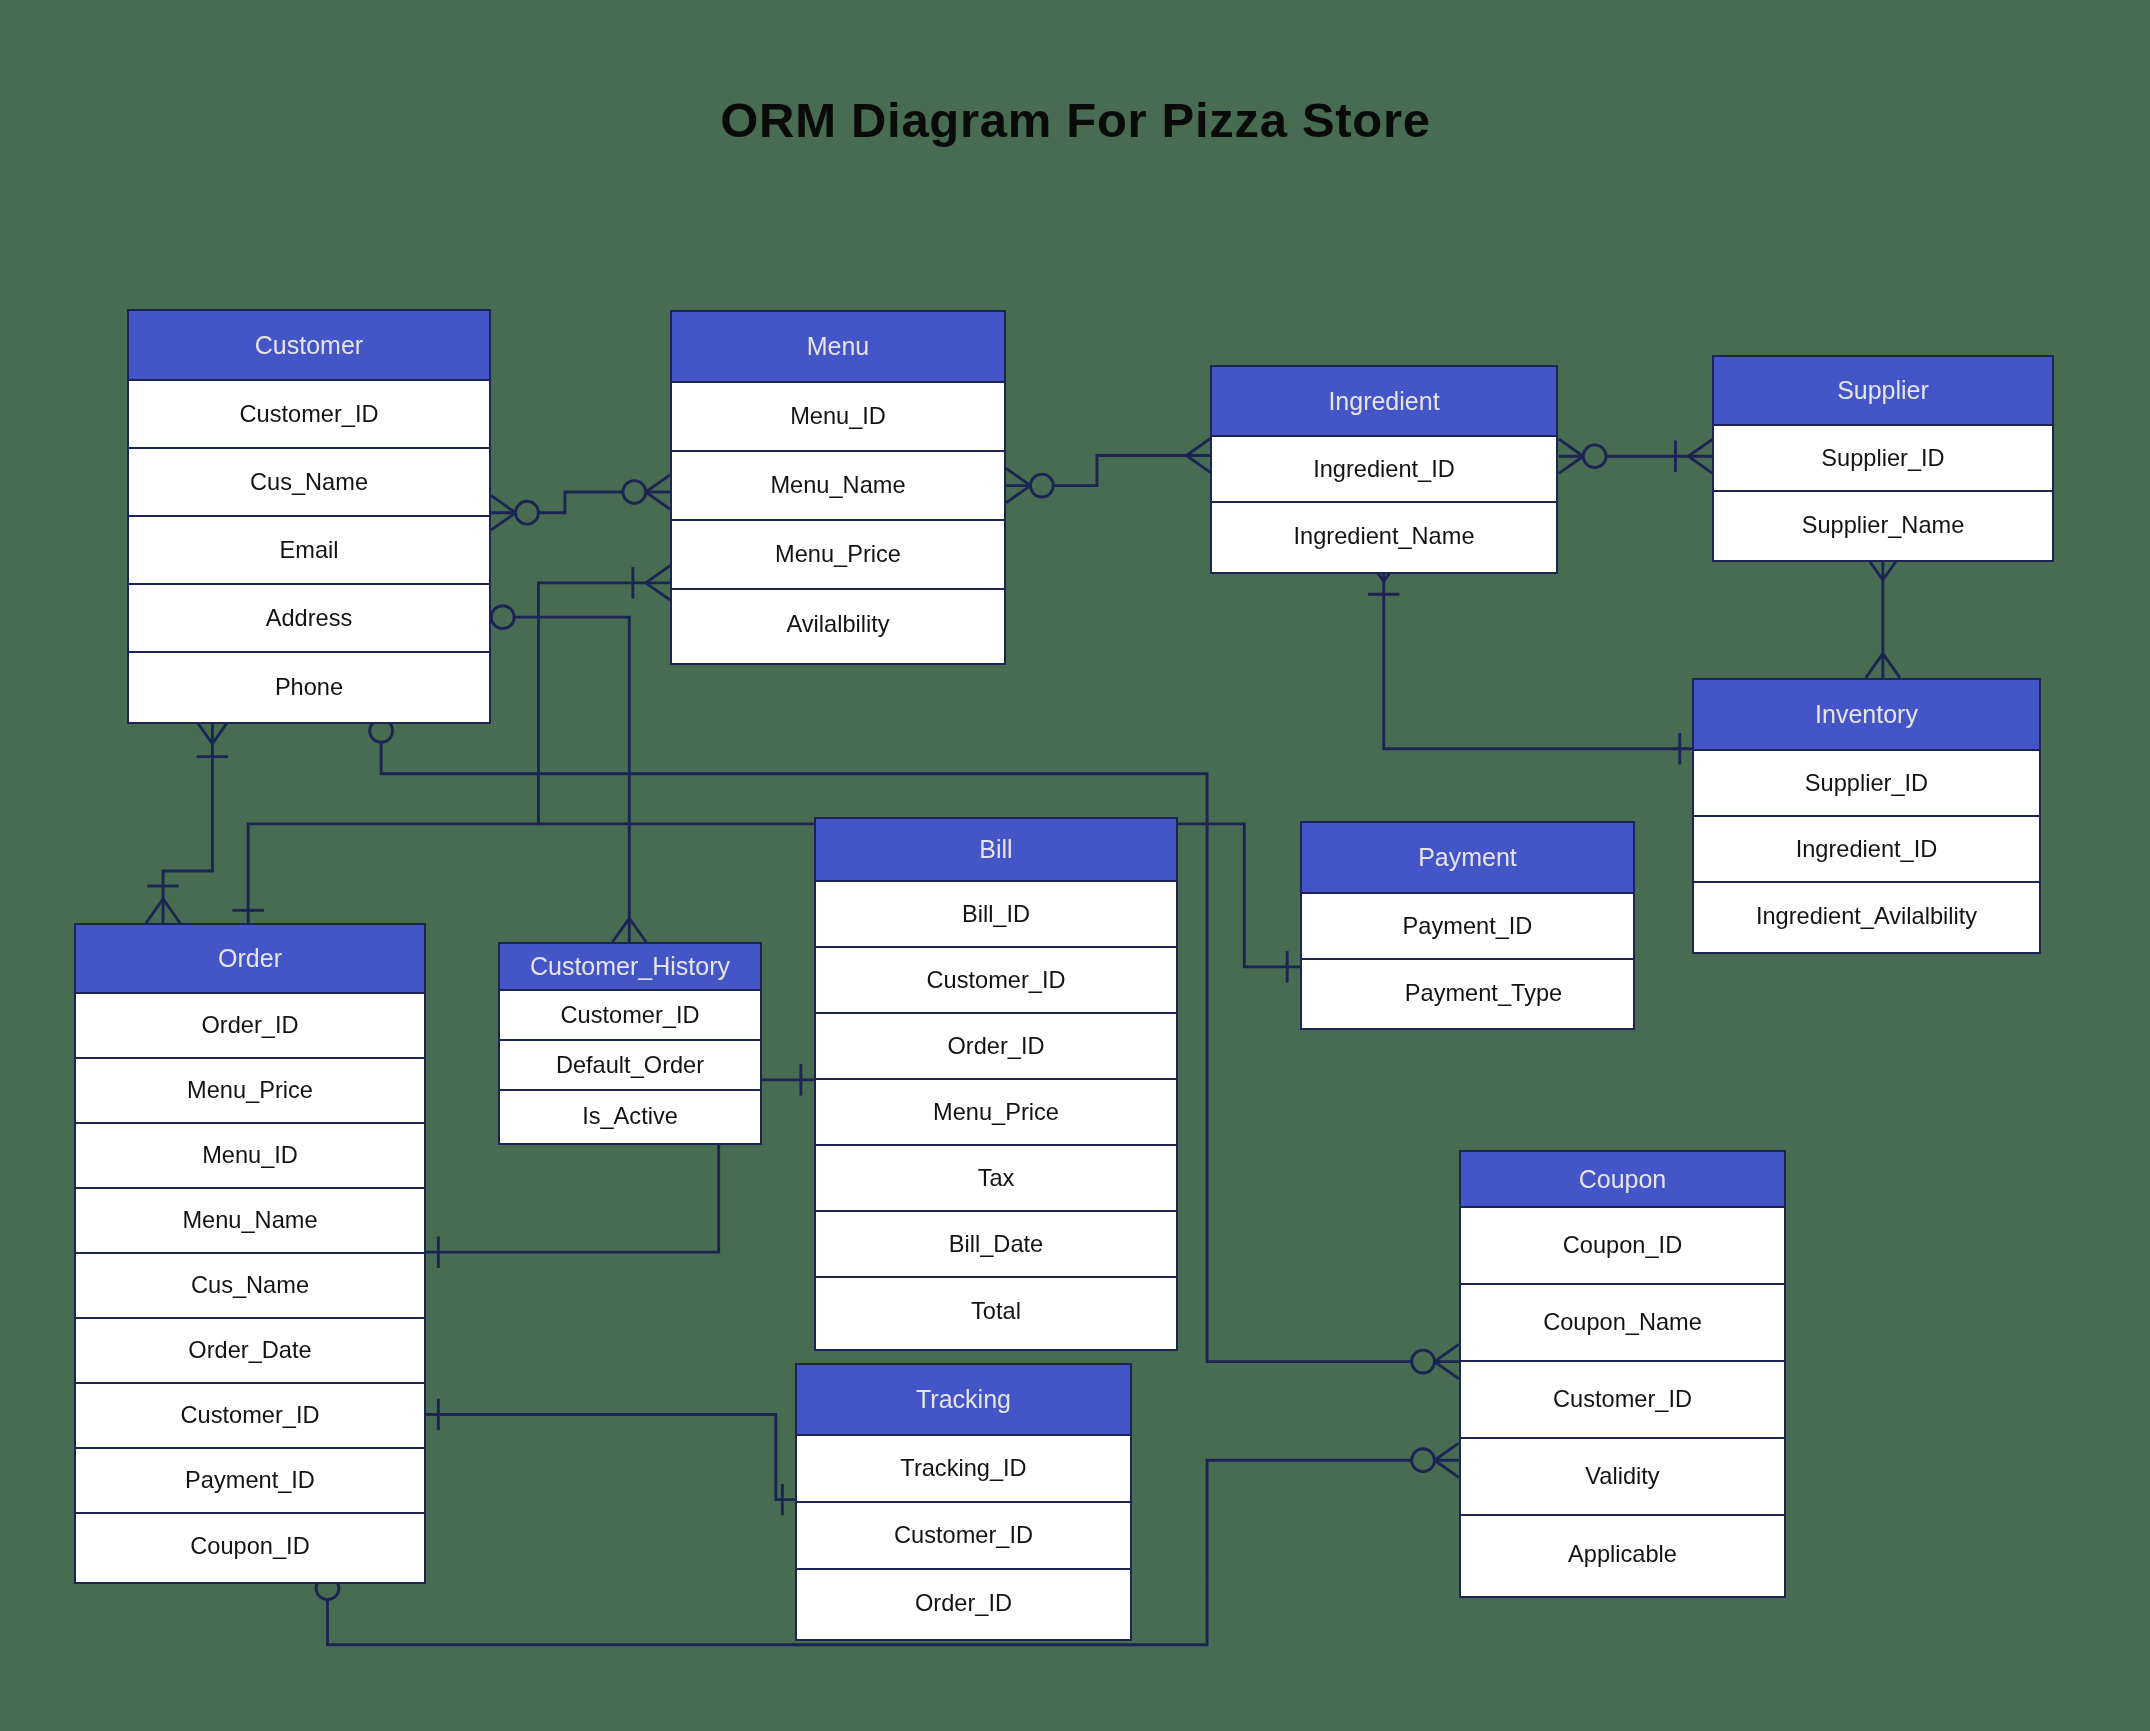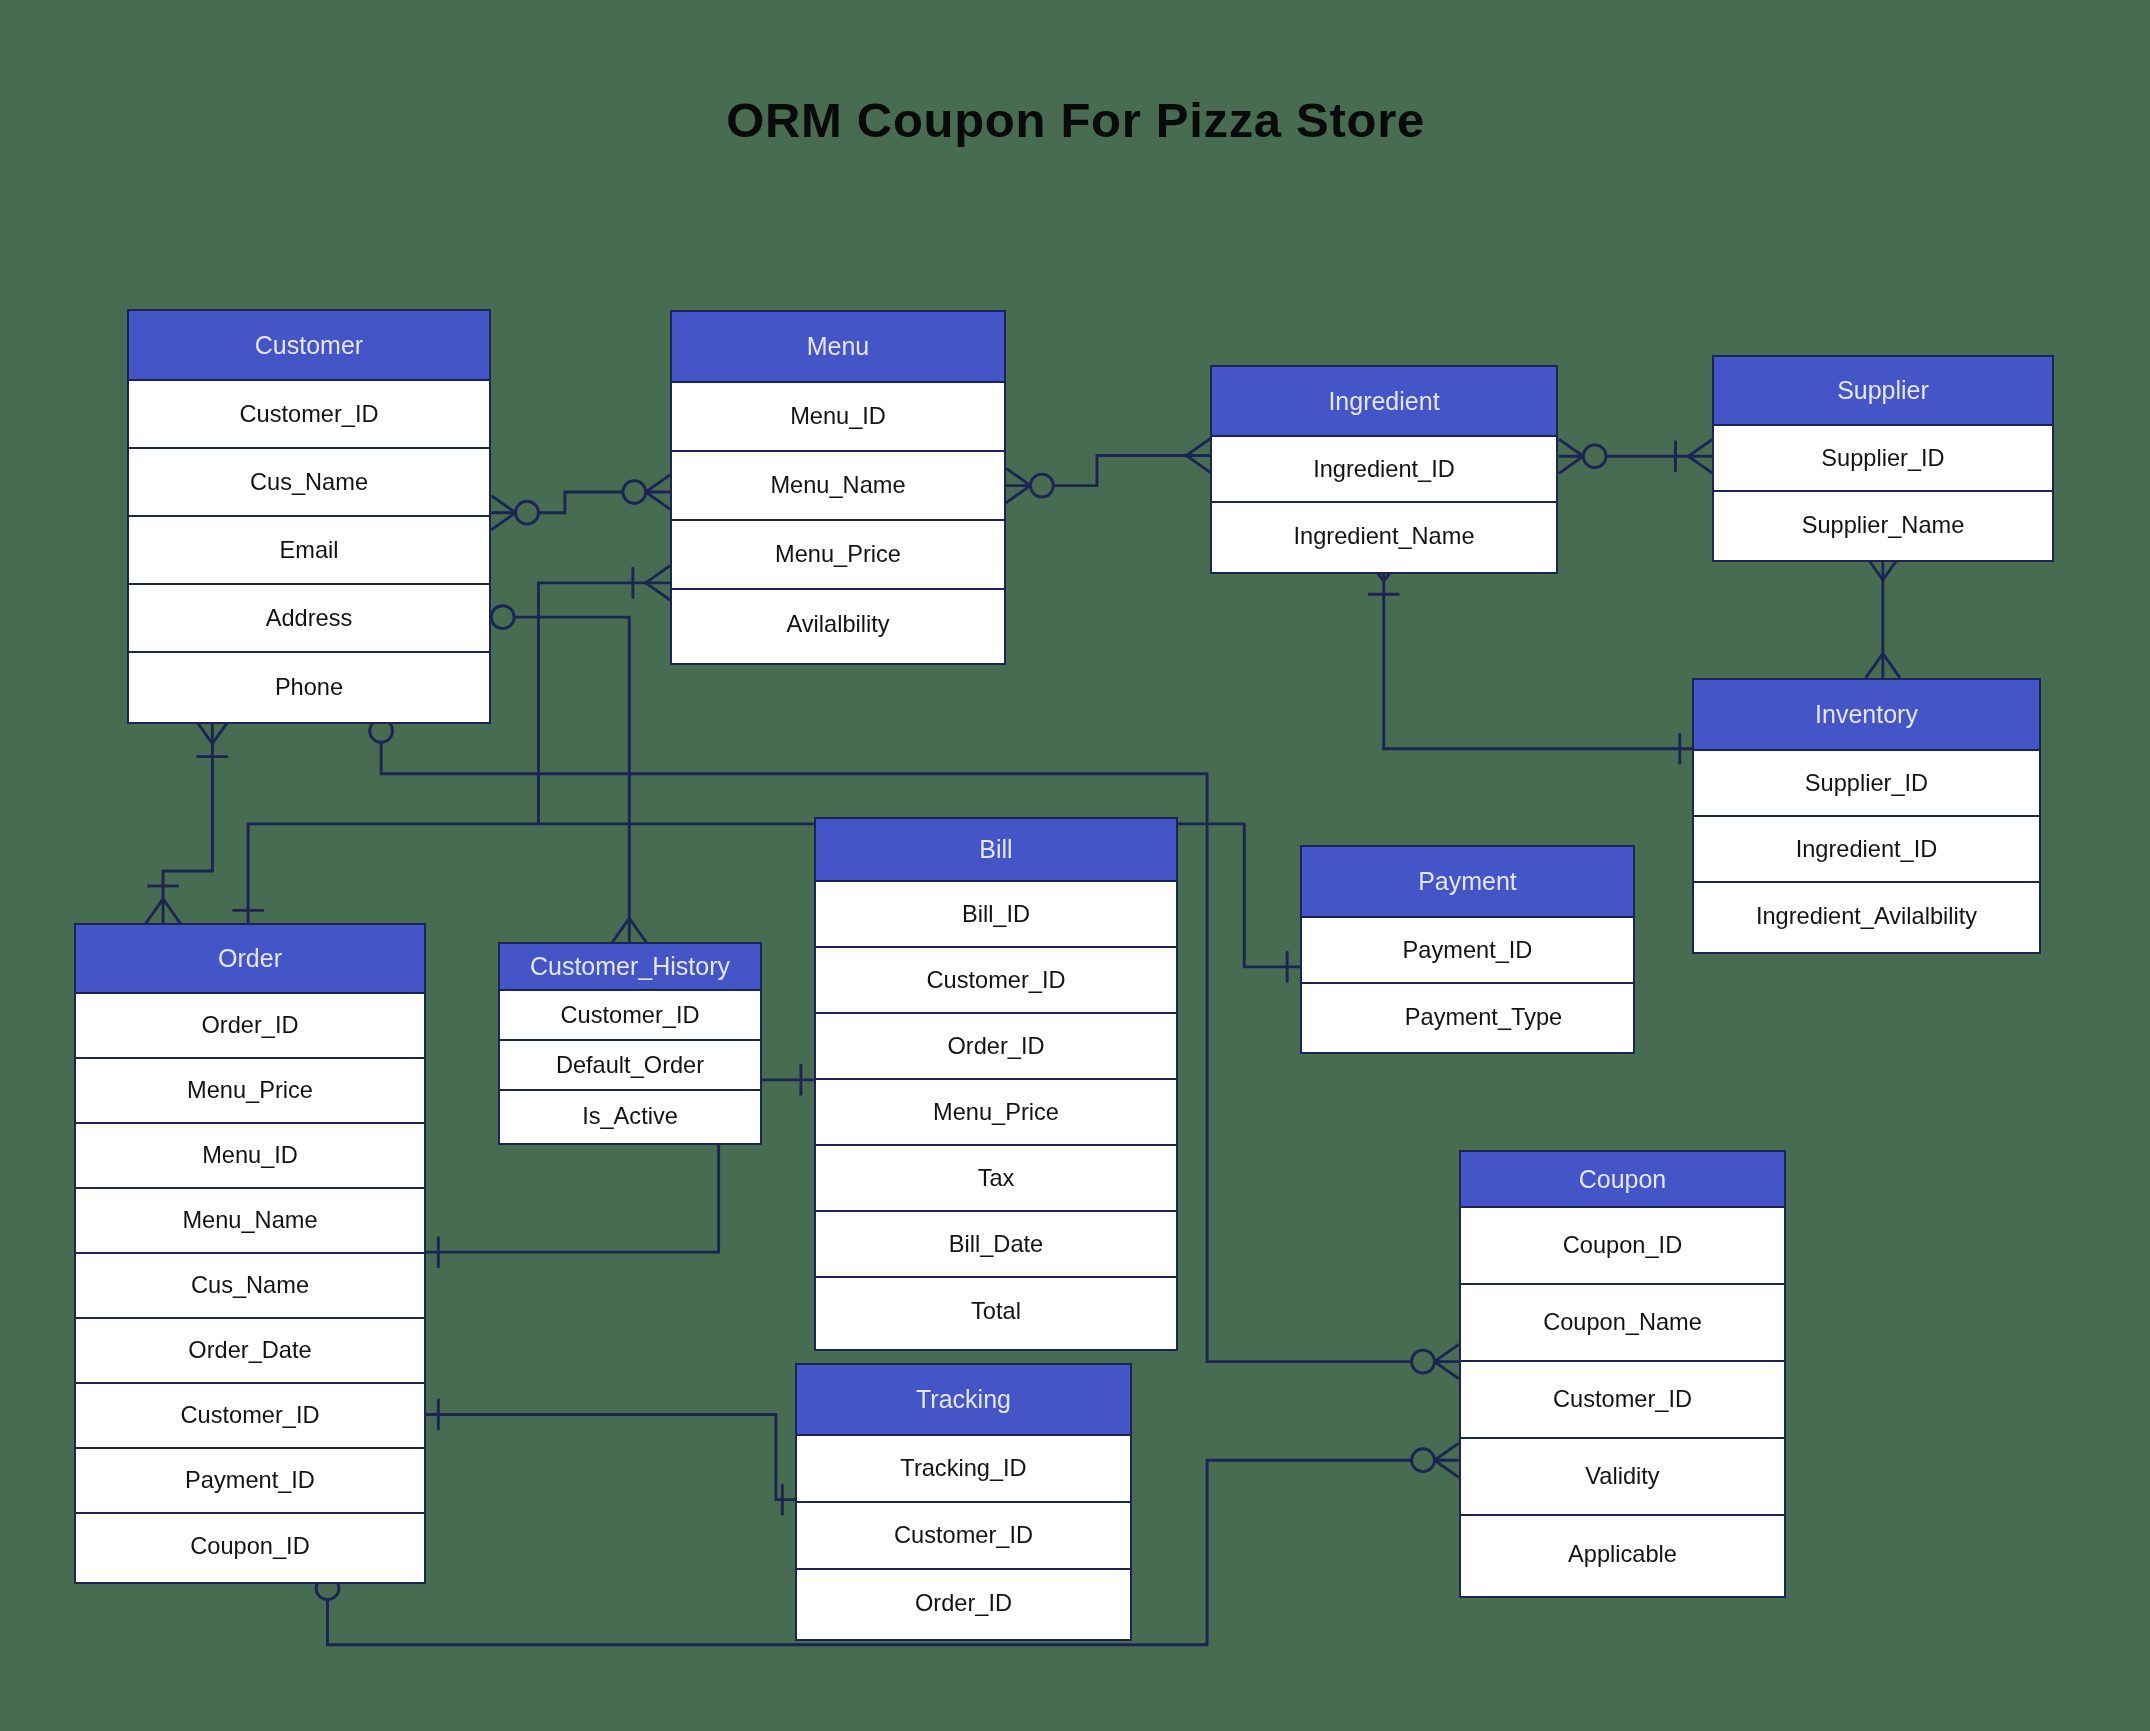--- a/index.html
+++ b/index.html
@@ -167,21 +167,21 @@
         <g>
           <line x1="2633" y1="811" x2="2609" y2="777" stroke="#1B2452" stroke-width="4"></line>
           <line x1="2633" y1="811" x2="2657" y2="777" stroke="#1B2452" stroke-width="4"></line>
         </g>
         <g>
           <line x1="2633" y1="914" x2="2657" y2="948" stroke="#1B2452" stroke-width="4"></line>
           <line x1="2633" y1="914" x2="2609" y2="948" stroke="#1B2452" stroke-width="4"></line>
         </g>
       </g>
     </svg>
-  <div class="diagram-title">ORM Coupon For Pizza Store</div>
+  <div class="diagram-title">ORM Diagram For Pizza Store</div>
   <div id="entities">
       <div class="entity" style="left: 127px; top: 309px; width: 364px; height: 415px;">
         <div class="entity-header" style="height: 70px;">Customer</div>
         <div class="entity-row" style="height: 68px;">Customer_ID</div>
         <div class="entity-row" style="height: 68px;">Cus_Name</div>
         <div class="entity-row" style="height: 68px;">Email</div>
         <div class="entity-row" style="height: 68px;">Address</div>
         <div class="entity-row" style="height: 68px;">Phone</div>
       </div>
       <div class="entity" style="left: 670px; top: 310px; width: 336px; height: 355px;">
@@ -228,21 +228,21 @@
       <div class="entity" style="left: 814px; top: 817px; width: 364px; height: 534px;">
         <div class="entity-header" style="height: 63px;">Bill</div>
         <div class="entity-row" style="height: 66px;">Bill_ID</div>
         <div class="entity-row" style="height: 66px;">Customer_ID</div>
         <div class="entity-row" style="height: 66px;">Order_ID</div>
         <div class="entity-row" style="height: 66px;">Menu_Price</div>
         <div class="entity-row" style="height: 66px;">Tax</div>
         <div class="entity-row" style="height: 66px;">Bill_Date</div>
         <div class="entity-row" style="height: 66px;">Total</div>
       </div>
-      <div class="entity" style="left: 1300px; top: 821px; width: 335px; height: 209px; margin-top: 24px;">
+      <div class="entity" style="left: 1300px; top: 821px; width: 335px; height: 209px;">
         <div class="entity-header" style="height: 71px;">Payment</div>
         <div class="entity-row" style="height: 66px;">Payment_ID</div>
         <div class="entity-row" style="height: 66px; padding-left: 32px;">Payment_Type</div>
       </div>
       <div class="entity" style="left: 795px; top: 1363px; width: 337px; height: 278px;">
         <div class="entity-header" style="height: 71px;">Tracking</div>
         <div class="entity-row" style="height: 67px;">Tracking_ID</div>
         <div class="entity-row" style="height: 67px;">Customer_ID</div>
         <div class="entity-row" style="height: 67px;">Order_ID</div>
       </div>

